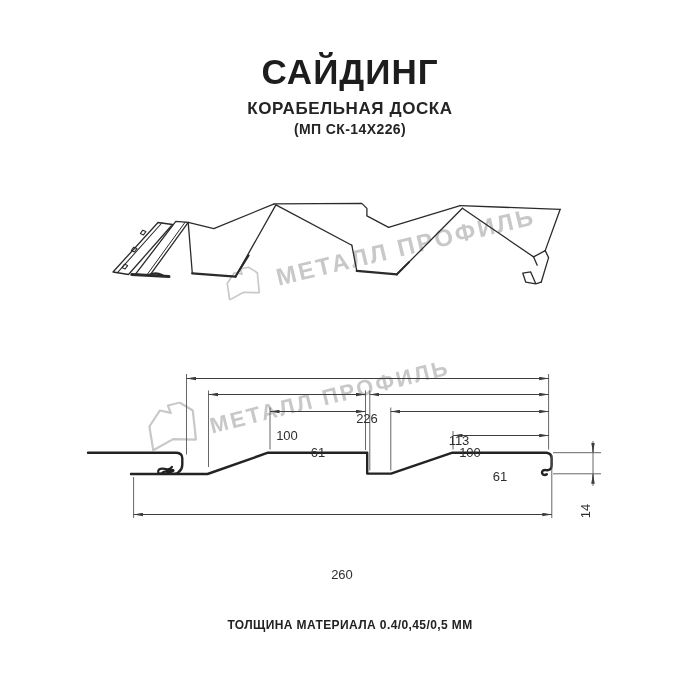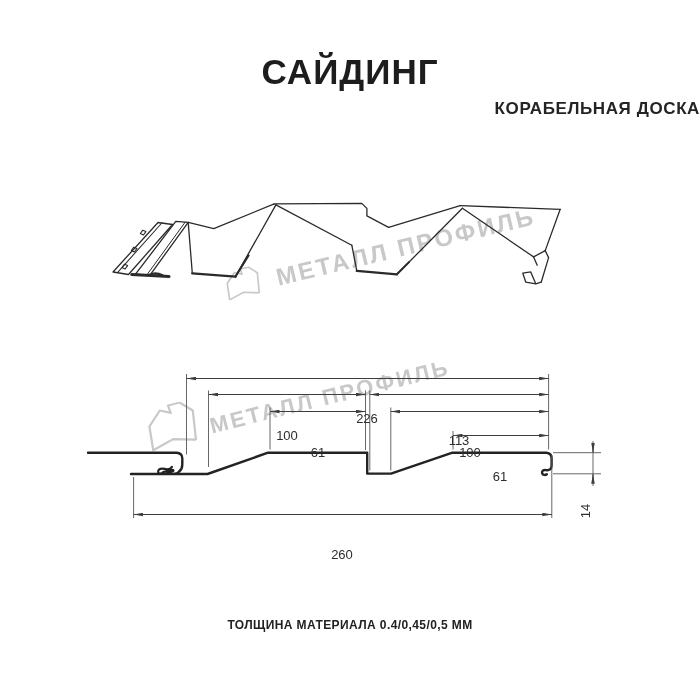--- a/index.html
+++ b/index.html
@@ -5,21 +5,21 @@
   html,body{margin:0;padding:0;background:#ffffff;}
   .stage{
     position:relative;width:700px;height:700px;background:#ffffff;overflow:hidden;
     font-family:"Liberation Sans", sans-serif;
   }
   .title{
     position:absolute;left:0;right:0;top:52px;text-align:center;
     font-size:35px;font-weight:800;letter-spacing:1px;color:#1d1d1d;
   }
   .subtitle{
-    position:absolute;left:0;right:0;top:99px;text-align:right;
+    position:absolute;left:0;right:0;top:99px;text-align:center;
     font-size:17px;font-weight:600;letter-spacing:0.6px;color:#242424;
   }
   .prodcode{
     position:absolute;left:0;right:0;top:121px;text-align:center;
     font-size:14px;font-weight:600;letter-spacing:0.4px;color:#242424;
   }
   .footnote{
     position:absolute;left:0;right:0;top:618px;text-align:center;
     font-size:12px;font-weight:600;letter-spacing:0.4px;color:#222222;
   }
@@ -38,20 +38,21 @@
   }
   .dim14{width:22px;height:22px;line-height:22px;transform:rotate(-90deg);}
 </style>
 </head>
 <body>
 
 <div class="stage">
 
   <div class="title">САЙДИНГ</div>
   <div class="subtitle">КОРАБЕЛЬНАЯ ДОСКА</div>
+  <div class="prodcode">(МП СК-14Х226)</div>
 
   <div class="wm wm1">
     <svg width="46" height="29" viewBox="0 0 52 42">
       <path d="M 2,41 L 4,17 L 18,4 L 28,9 L 27,1 L 39,1 L 50,12 L 46,41 L 24,35 Z" fill="none" stroke="#c8c8c8" stroke-width="2.4" stroke-linejoin="round"></path>
     </svg>
     <span>МЕТАЛЛ ПРОФИЛЬ</span>
   </div>
 
   <div class="wm wm2">
     <svg width="52" height="42" viewBox="0 0 52 42">
@@ -150,16 +151,16 @@
     </g>
   </svg>
 
   <div class="dim" style="left:349px;top:364px;">226</div>
   <div class="dim" style="left:269px;top:381px;">100</div>
   <div class="dim" style="left:441px;top:386px;text-align:center;">113</div>
   <div class="dim" style="left:300px;top:398px;">61</div>
   <div class="dim" style="left:452px;top:398px;">100</div>
   <div class="dim" style="left:482px;top:422px;">61</div>
   <div class="dim dim14" style="left:575px;top:452px;">14</div>
-  <div class="dim" style="left:324px;top:500px;">260</div>
+  <div class="dim" style="left:324px;top:520px;">260</div>
 
   <div class="footnote">ТОЛЩИНА МАТЕРИАЛА 0.4/0,45/0,5 ММ</div>
 </div>
 
 </body></html>

